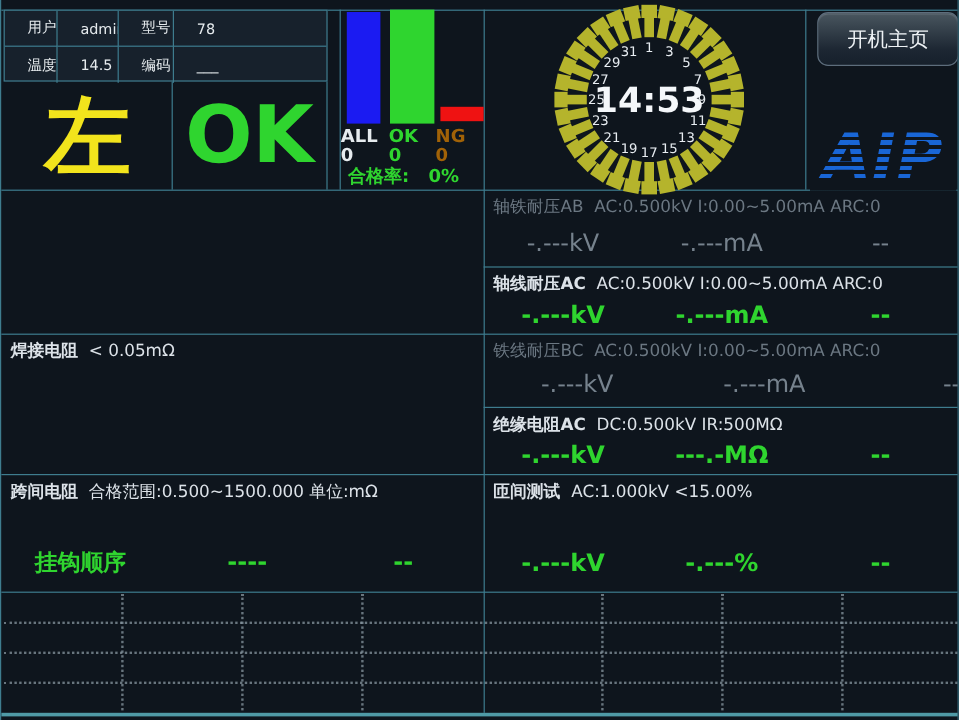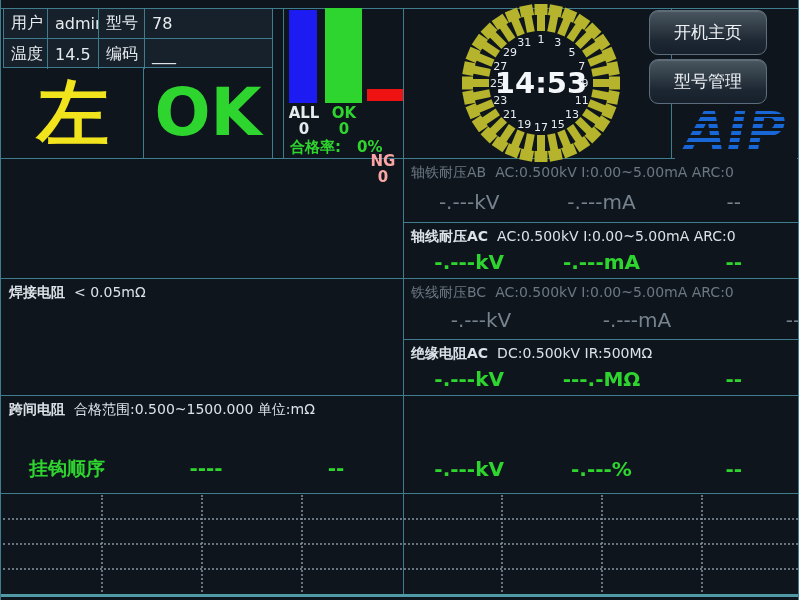--- a/index.html
+++ b/index.html
@@ -14,22 +14,22 @@
   .vline{position:absolute;width:1px;background:#3e7c8e;}
 
   
   .info-table{
     position:absolute;left:2px;top:8px;width:270px;height:60px;
     display:grid;grid-template-columns:44px 51px 46px 1fr;grid-template-rows:30px 30px;
     border:1px solid #3e7c8e;box-sizing:border-box;background:#17212c;
   }
   .info-cell{
     border-right:1px solid #3e7c8e;border-bottom:1px solid #3e7c8e;
-    display:flex;align-items:center;padding-left:7px;
-    color:#e6ebee;font-size:16px;white-space:nowrap;overflow:hidden;box-sizing:border-box;
+    display:flex;align-items:center;padding-left:19px;
+    color:#e6ebee;font-size:12px;white-space:nowrap;overflow:hidden;box-sizing:border-box;
   }
   .info-cell.last{border-right:none;}
   .info-cell.bottom{border-bottom:none;}
 
   
   .result-area{
     position:absolute;left:2px;top:68px;width:270px;height:90px;
     display:flex;border-right:1px solid #3e7c8e;box-sizing:border-box;
   }
   .result-pos{
@@ -40,34 +40,34 @@
     flex:1;display:flex;align-items:center;justify-content:center;
     color:#2fd52f;font-size:66px;font-weight:bold;line-height:1;
   }
 
   
   .stats-panel{position:absolute;left:282px;top:8px;width:120px;height:150px;border-left:1px solid #3e7c8e;box-sizing:border-box;}
   .bar{position:absolute;}
   .bar-all{left:5px;top:2px;width:28px;height:93px;background:#1b1bf2;}
   .bar-ok{left:41px;top:0px;width:37px;height:95px;background:#2fd52f;}
   .bar-ng{left:83px;top:81px;width:36px;height:12px;background:#ef1212;}
-  .stat-label,.stat-count{position:absolute;width:40px;text-align:center;font-size:15px;font-weight:bold;}
+  .stat-label,.stat-count{position:absolute;width:40px;font-size:15px;font-weight:bold;}
   .stat-label{top:96px;} .stat-count{top:112px;}
-  .c-white{color:#e6ebee;} .c-green{color:#2fd52f;} .c-red{color:#fca5a5;margin-top:48px;}
+  .c-white{color:#e6ebee;} .c-green{color:#2fd52f;} .c-red{color:#a16207;}
   .rate-row{position:absolute;left:6px;top:130px;font-size:15px;font-weight:bold;color:#2fd52f;white-space:nowrap;}
   .rate-row .rate-val{margin-left:16px;}
 
   
   .rotor{position:absolute;left:458px;top:1px;}
   .slot-num{fill:#e8edf2;font-size:11px;text-anchor:middle;}
   .clock-time{fill:#f4f7fa;font-size:29px;font-weight:bold;text-anchor:middle;}
 
   
   .nav-btn{
-    position:absolute;left:648px;width:116px;height:43px;border-radius:9px;
+    position:absolute;left:680px;width:116px;height:43px;border-radius:9px;
     border:1px solid #5d6d7c;background:linear-gradient(#49565f,#1d2733 70%,#16202b);
     color:#eef2f5;font-size:17px;display:flex;align-items:center;justify-content:center;
     box-shadow:inset 0 1px 1px rgba(255,255,255,.15);cursor:pointer;white-space:nowrap;
   }
   .logo-wrap{position:absolute;left:674px;top:103px;width:122px;height:56px;display:flex;align-items:center;justify-content:center;}
   .logo-text{font-style:italic;font-weight:bold;font-size:52px;letter-spacing:1px;color:#1966d6;line-height:1;}
   .logo-stripes{position:absolute;left:0;top:0;width:122px;height:56px;
     background:repeating-linear-gradient(to bottom,transparent 0 4px,#0e151d 4px 7px);}
 
   
@@ -278,21 +278,20 @@
       <text x="-31.1" y="35.1" class="slot-num">21</text>
       <text x="-40.7" y="20.8" class="slot-num">23</text>
       <text x="-44.0" y="4.0" class="slot-num">25</text>
       <text x="-40.7" y="-12.8" class="slot-num">27</text>
       <text x="-31.1" y="-27.1" class="slot-num">29</text>
       <text x="-16.8" y="-36.7" class="slot-num">31</text>
       <text x="0" y="10" class="clock-time">14:53</text>
     </svg>
 
   <div class="nav-btn" style="top:10px">开机主页</div>
-  <div class="nav-btn" style="top:59px">型号管理</div>
 
   <div class="logo-wrap">
     <span class="logo-text">AIP</span>
     <span class="logo-stripes"></span>
   </div>
 
   <div class="panel" style="left:0;top:278px;width:402px;height:117px">
     <div class="panel-title">
       <span class="pname">焊接电阻</span><span class="pparams">&lt; 0.05mΩ</span>
     </div>
@@ -342,20 +341,23 @@
     <div class="panel-title">
       <span class="pname">绝缘电阻AC</span><span class="pparams">DC:0.500kV IR:500MΩ</span>
     </div>
     <div class="value-row" style="top:28px">
       <span>-.---kV</span>
       <span>---.-MΩ</span>
       <span>--</span>
     </div>
   </div>
   <div class="panel" style="left:402px;top:395px;width:397px;height:98px">
+    <div class="panel-title">
+      <span class="pname">匝间测试</span><span class="pparams">AC:1.000kV &lt;15.00%</span>
+    </div>
     <div class="value-row" style="top:62px">
       <span>-.---kV</span>
       <span>-.---%</span>
       <span>--</span>
     </div>
   </div>
 
   <div class="grid-h" style="top:518px"></div>
   <div class="grid-h" style="top:543px"></div>
   <div class="grid-h" style="top:568px"></div>

